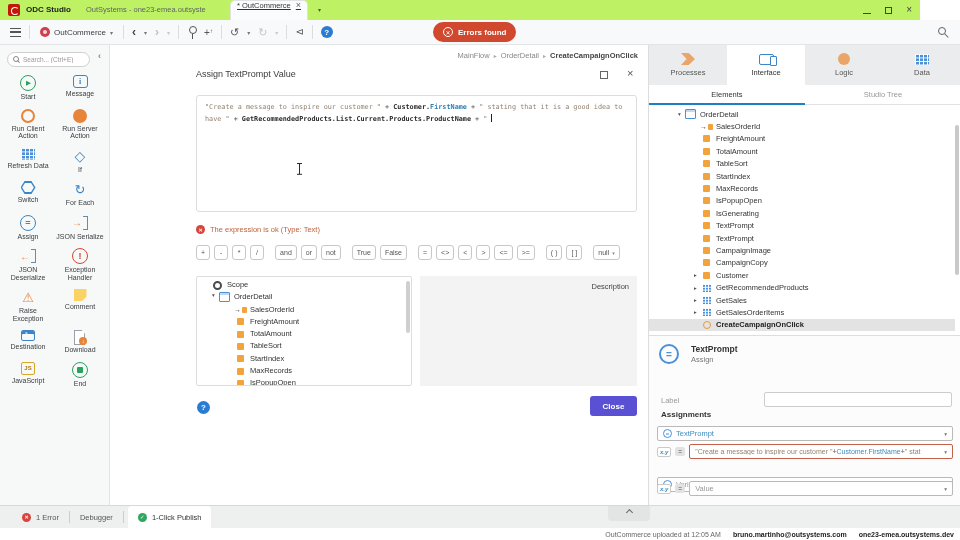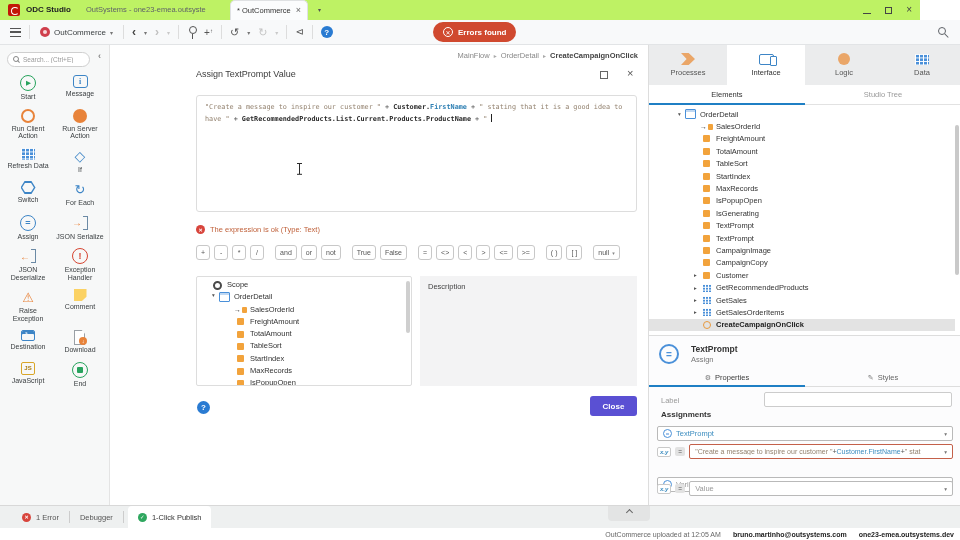--- a/index.html
+++ b/index.html
@@ -5,21 +5,21 @@
   *{margin:0;padding:0;box-sizing:border-box;cursor:default;font-family:"Liberation Sans",sans-serif;}
   html,body{width:960px;height:540px;overflow:hidden;background:#fff;}
   #root{position:relative;width:960px;height:540px;font-size:7.5px;color:#333;background:#fff;}
 
   
   #titlebar{position:absolute;left:0;top:0;width:920px;height:20px;background:#bef264;display:flex;align-items:center;}
   .odc-logo{position:absolute;left:8px;top:4px;width:12px;height:12px;background:#c21807;border-radius:2px;}
   .odc-logo::before{content:"";position:absolute;left:3px;top:3px;width:6px;height:6px;border:1.6px solid #fff;border-radius:50%;border-right-color:transparent;}
   .app-title{position:absolute;left:26px;top:0;line-height:20px;font-weight:bold;font-size:8px;color:#202124;}
   .env-tab{position:absolute;left:86px;top:0;width:142px;line-height:20px;color:#5f6368;font-size:7.5px;white-space:nowrap;overflow:hidden;}
-  .module-tab{position:absolute;left:230px;top:0;width:78px;height:20px;background:#fbfcfd;border:1px solid #dfe1e3;border-bottom:none;border-radius:5px 5px 0 0;display:flex;align-items:center;padding:0 6px;gap:5px;}
+  .module-tab{position:absolute;left:230px;top:0;width:78px;height:20px;background:#fbfcfd;border:1px solid #dfe1e3;border-bottom:none;border-radius:5px 5px 0 0;display:flex;align-items:flex-start;padding:0 6px;gap:5px;text-decoration:underline;}
   .module-tab .lbl{font-size:7.5px;color:#333;white-space:nowrap;}
   .tab-close{color:#666;font-size:9px;line-height:9px;}
   .tab-close::before{content:"×";}
   .tabs-caret{position:absolute;left:318px;top:0;line-height:20px;color:#555;font-size:6px;}
   .tabs-caret::before{content:"▾";}
   .winbtns{position:absolute;right:8px;top:0;height:20px;display:flex;align-items:center;gap:14px;}
   .win-min{width:8px;height:7px;border-bottom:1.3px solid #444;}
   .win-max{width:7px;height:7px;border:1.1px solid #444;}
   .win-close{color:#444;font-size:10px;line-height:10px;}
   .win-close::before{content:"×";}
@@ -151,21 +151,21 @@
   .arrow{width:9px;flex:none;text-align:center;font-size:5.5px;color:#555;}
   .ticon{width:13px;height:10px;display:inline-flex;align-items:center;justify-content:center;flex:none;margin-right:3px;}
   .var-icon::before{content:"";width:7px;height:7px;background:#f2a33c;border-radius:1px;}
   .input-icon::before{content:"→";font-size:7px;font-weight:bold;color:#333;margin-right:1px;}
   .input-icon::after{content:"";width:6px;height:6px;background:#f2a33c;border-radius:1px;}
   .screen-icon::before{content:"";width:9px;height:8px;border:1px solid #4a90d9;border-radius:1px;box-shadow:inset 0 2px 0 rgba(74,144,217,.35);}
   .agg-icon::before{content:"";width:9px;height:8px;background-color:#4a90d9;background-image:linear-gradient(to right,#fff 1px,transparent 1px),linear-gradient(to bottom,#fff 1px,transparent 1px);background-size:3px 100%,100% 2.8px;}
   .action-icon::before{content:"";width:6px;height:6px;border:1.5px solid #e89a3f;border-radius:50%;}
   .scope-icon::before{content:"";width:5px;height:5px;border:2.2px solid #4a4a4a;border-radius:50%;background:#fff;}
   #desc-panel{position:absolute;left:310px;top:231px;width:217px;height:110px;background:#f3f3f4;padding:6px 8px;}
-  #desc-panel .hdr{font-size:7.5px;color:#444;}
+  #desc-panel .hdr{font-size:7.5px;color:#444;text-align:right;}
   .help-circle.dlg{position:absolute;left:87px;top:356px;width:13px;height:13px;font-size:8px;}
   #close-btn{position:absolute;left:480px;top:351px;width:47px;height:20px;background:#5a50d3;border:none;border-radius:3px;color:#fff;font-weight:bold;font-size:8px;display:flex;align-items:center;justify-content:center;}
 
   
   #rightpanel{position:absolute;left:648px;top:45px;width:312px;height:460px;background:#fff;border-left:1px solid #ddd;}
   #rp-tabs{position:absolute;left:0;top:0;width:312px;height:40px;background:#ebeced;display:flex;}
   .rp-tab{width:78px;height:40px;display:flex;flex-direction:column;align-items:center;justify-content:center;gap:3px;font-size:7.5px;color:#555;}
   .rp-tab.active{background:#fff;color:#333;}
   .tab-processes-icon{width:14px;height:12px;background:#eaa668;clip-path:polygon(0 0,55% 0,100% 50%,55% 100%,0 100%,40% 50%);}
   .tab-interface-icon{width:15px;height:11px;border:1.5px solid #3d85c6;border-radius:2px;position:relative;}
@@ -636,30 +636,20 @@
           <span class="ticon action-icon"></span>
           <span class="tlabel">CreateCampaignOnClick</span>
         </div>
       </div>
     <span id="rp-scroll"></span>
 
     <div id="rp-props">
       <span class="props-icon">=</span>
       <span class="props-title">TextPrompt</span>
       <span class="props-sub">Assign</span>
-      <div id="prop-tabs">
-        <div class="prop-tab active">
-          <span class="wrench-icon"></span>
-          <span>Properties</span>
-        </div>
-        <div class="prop-tab">
-          <span class="brush-icon"></span>
-          <span>Styles</span>
-        </div>
-      </div>
       <span class="plabel">Label</span>
       <input class="pinput" style="">
       <span class="passign">Assignments</span>
 
       <div class="arow" style="top:90px">
         <div class="abox">
           <span class="assign-mini-icon"></span>
           <span class="teal">TextPrompt</span>
           <span class="acaret"></span>
         </div>

